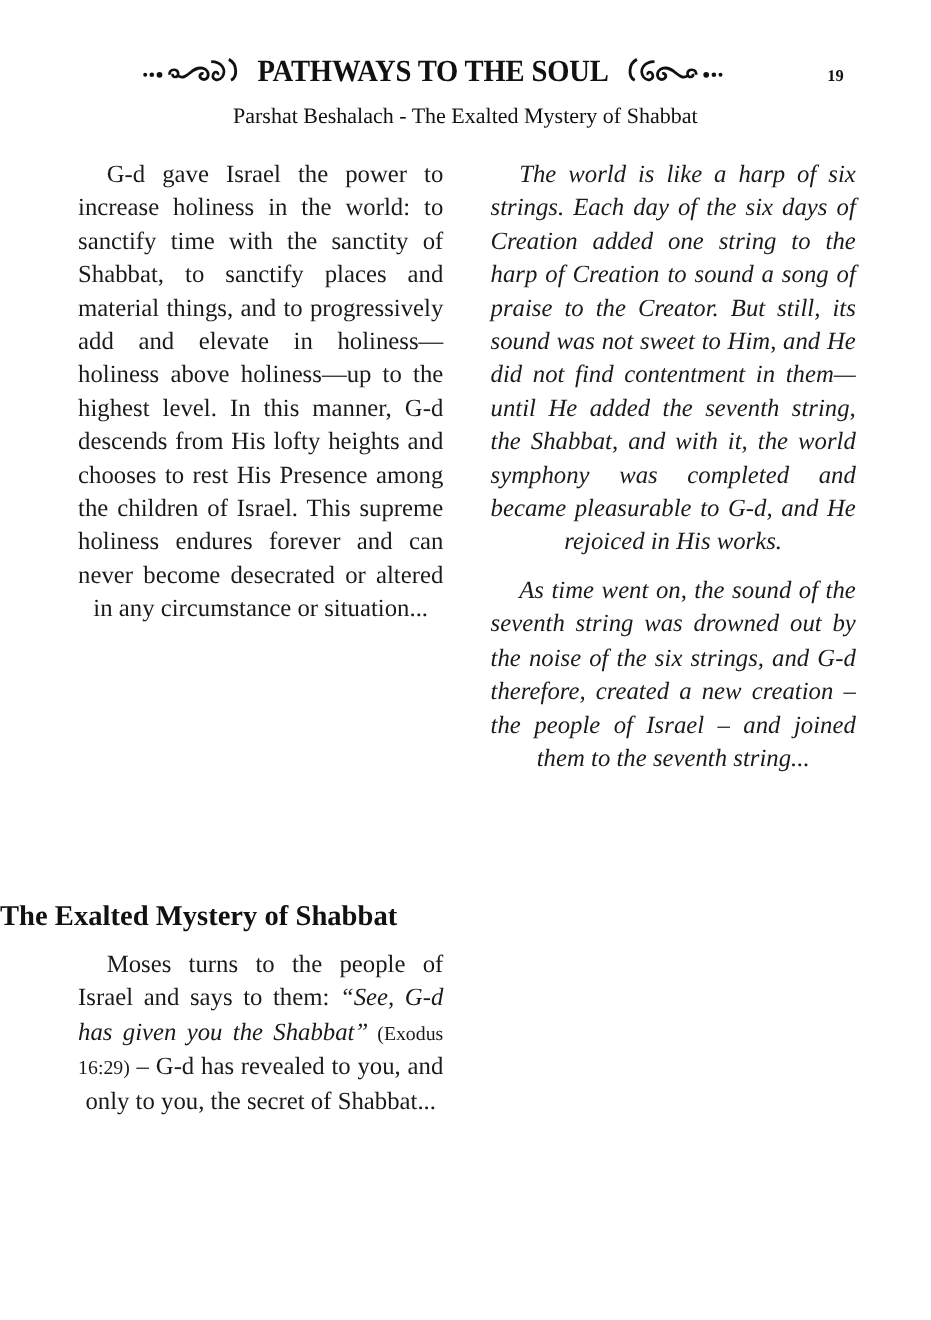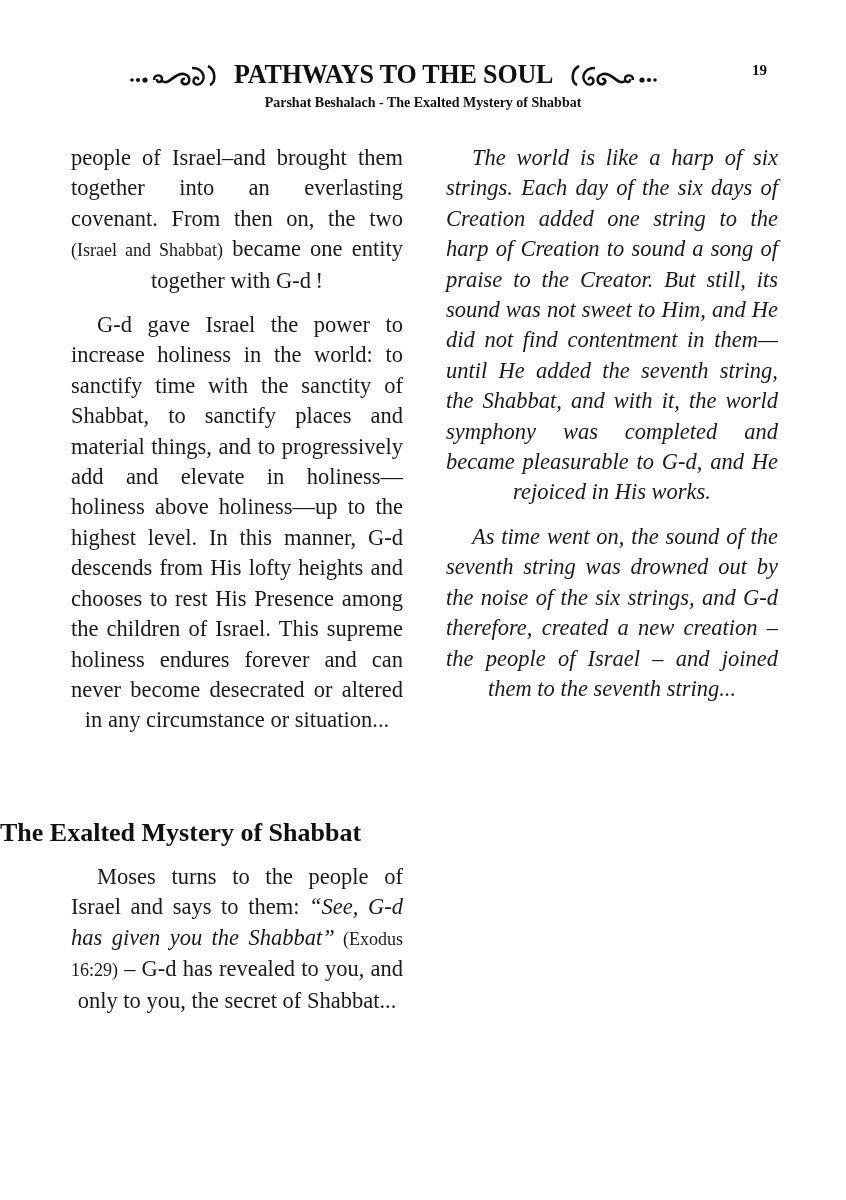--- a/index.html
+++ b/index.html
@@ -20,21 +20,21 @@
       top: 50px;
       left: 0;
       width: 846px;
       height: 40px;
     }
     .header-title-row {
       position: absolute;
       left: 128px;
       top: 0;
       display: flex;
-      align-items: flex-end;
+      align-items: flex-start;
       height: 40px;
     }
     .ornament {
       display: inline-block;
       width: 92px;
       height: 28px;
     }
     .ornament svg { width: 92px; height: 28px; display: block; }
     .header-title {
       font-family: "Liberation Serif", serif;
@@ -56,22 +56,22 @@
       font-size: 15px;
       color: #111;
     }
     .subtitle {
       position: absolute;
       top: 95px;
       left: 0;
       width: 846px;
       text-align: center;
       font-family: "Liberation Serif", serif;
-      font-weight: bold;
-      font-size: 14px;
+      font-weight: normal;
+      font-size: 20px;
       color: #111;
     }
     .col {
       position: absolute;
       width: 332px;
       font-size: 22.5px;
       line-height: 30.4px;
       text-align: justify;
       color: #1a1a1a;
     }
@@ -128,21 +128,20 @@
         <path d="M80 4 C88 8, 88 20, 82 23" stroke="#111" stroke-width="2.6" fill="none"></path>
       </svg>
     </span>
   </div>
   <span class="page-number">19</span>
 </div>
 
 <div class="subtitle">Parshat Beshalach - The Exalted Mystery of Shabbat</div>
 
 <div class="col col-left-top">
-  <p class="noindent"><span>people of Israel–and brought them together into an everlasting covenant. From then on, the two </span><span class="small">(Israel and Shabbat)</span><span> became one entity together with G-d !</span></p>
   <p>G-d gave Israel the power to increase holiness in the world: to sanctify time with the sanctity of Shabbat, to sanctify places and material things, and to progressively add and elevate in holiness—holiness above holiness—up to the highest level. In this manner, G-d descends from His lofty heights and chooses to rest His Presence among the children of Israel. This supreme holiness endures forever and can never become desecrated or altered in any circumstance or situation...</p>
 </div>
 
 <div class="col col-right-top">
   <p>The world is like a harp of six strings. Each day of the six days of Creation added one string to the harp of Creation to sound a song of praise to the Creator. But still, its sound was not sweet to Him, and He did not find contentment in them—until He added the seventh string, the Shabbat, and with it, the world symphony was completed and became pleasurable to G-d, and He rejoiced in His works.</p>
   <p>As time went on, the sound of the seventh string was drowned out by the noise of the six strings, and G-d therefore, created a new creation – the people of Israel – and joined them to the seventh string...</p>
 </div>
 
 <div class="section-heading">The Exalted Mystery of Shabbat</div>
 

